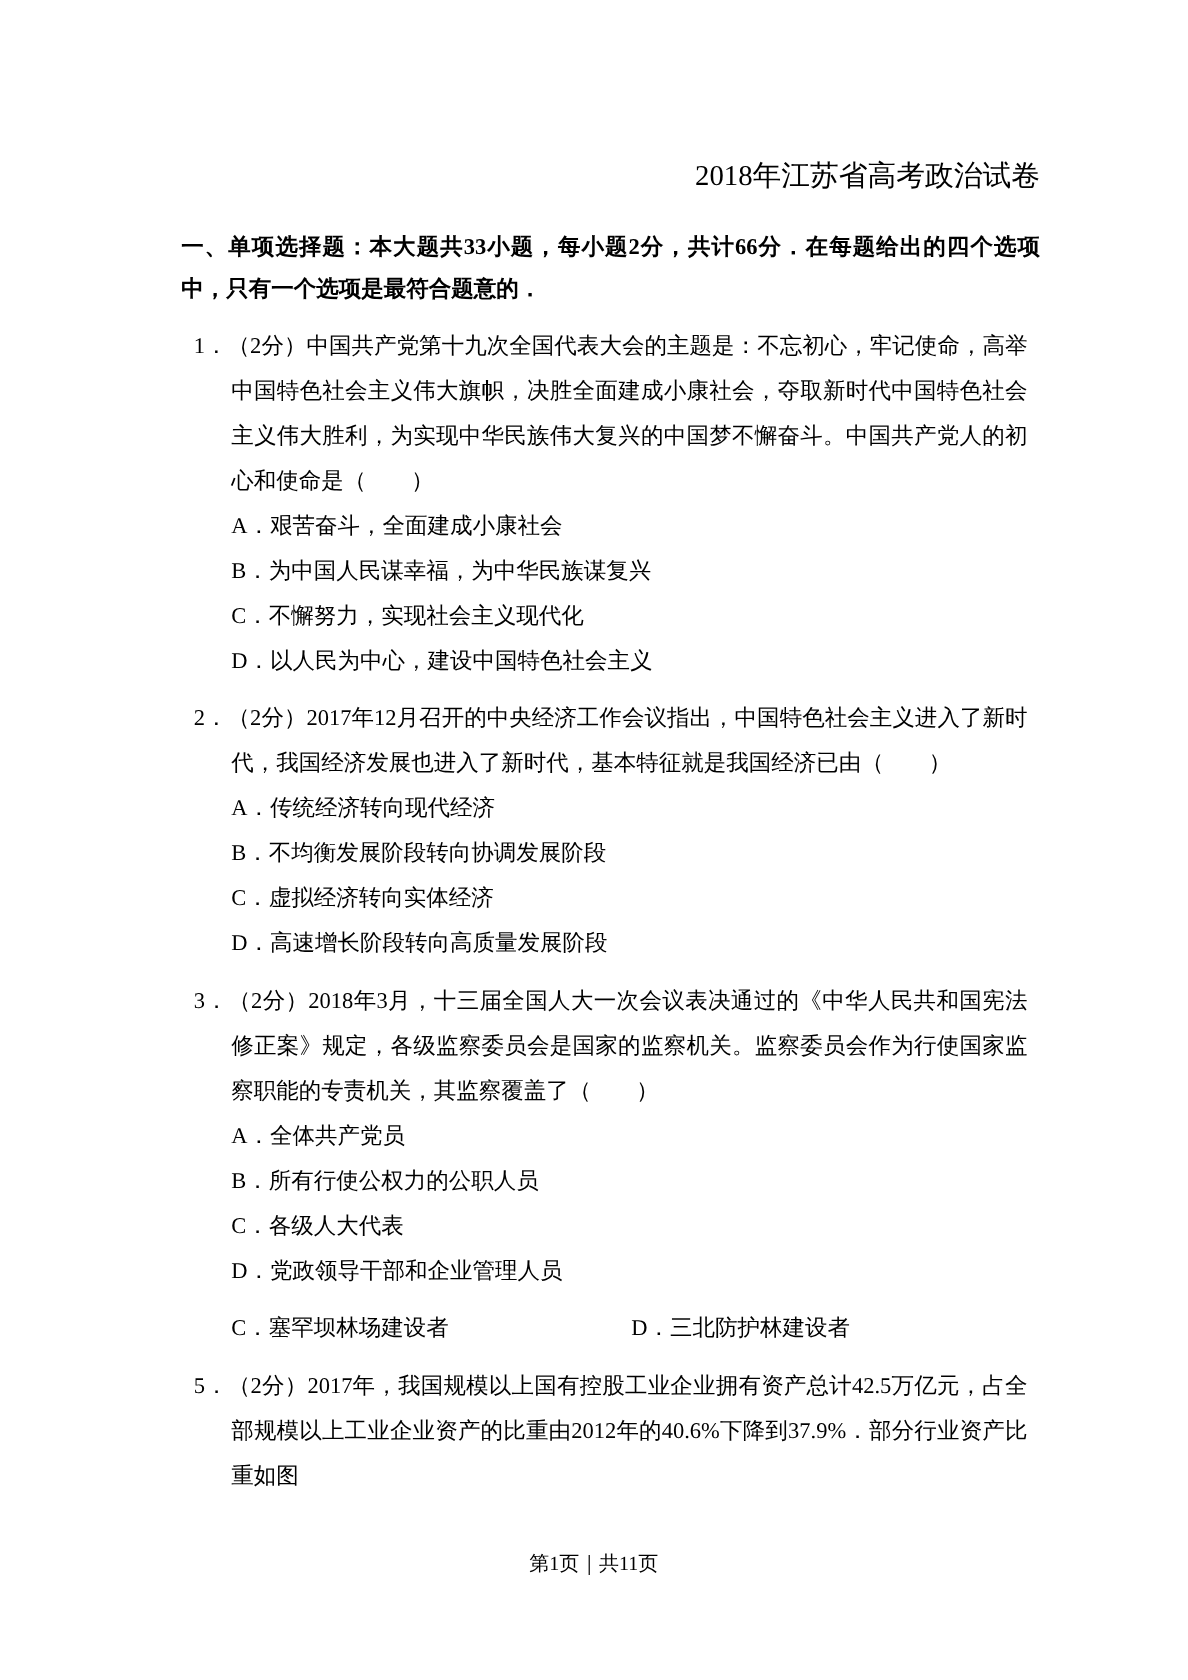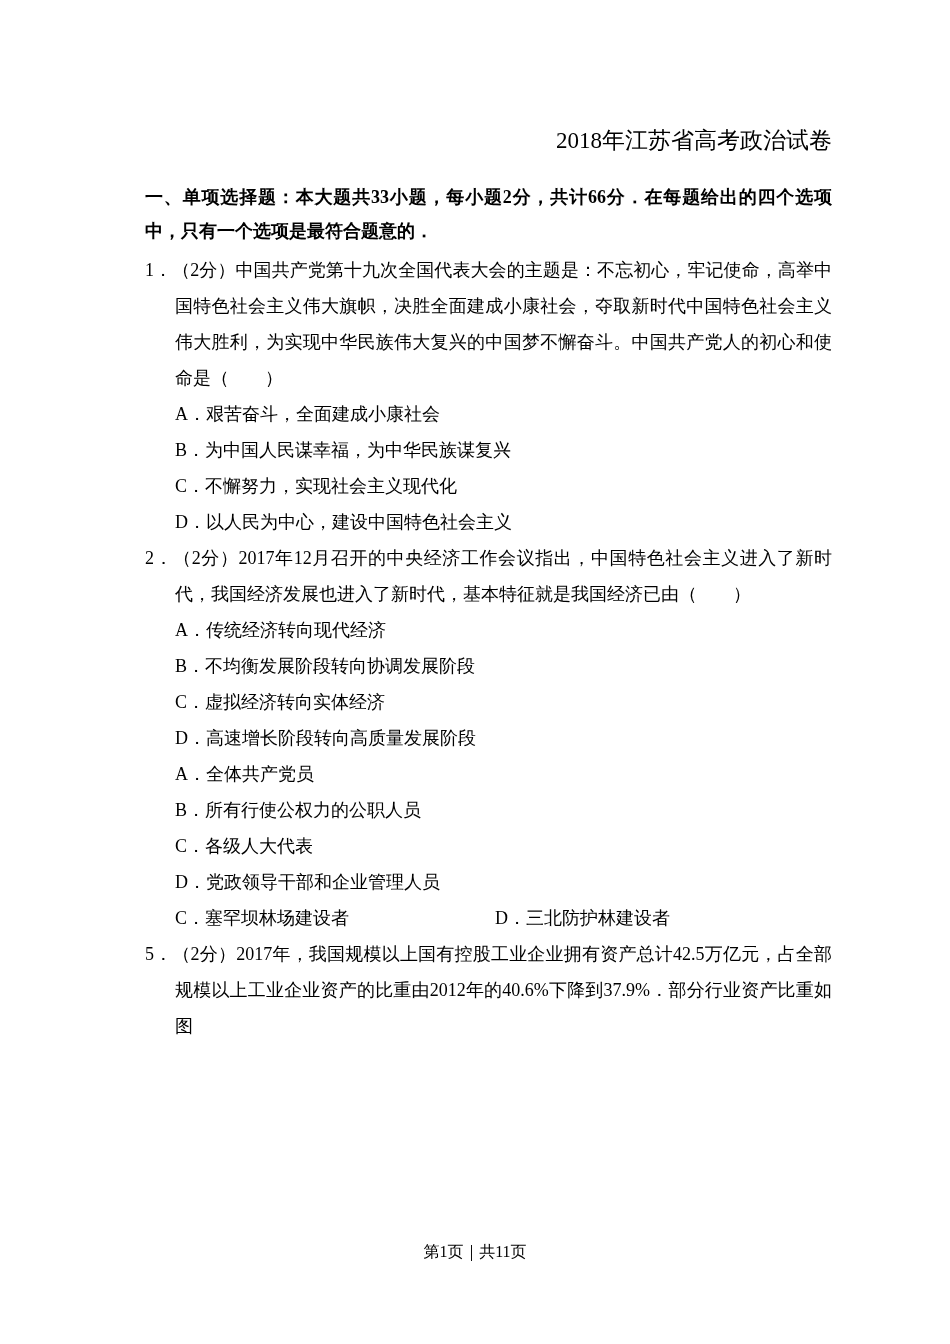--- a/index.html
+++ b/index.html
@@ -21,21 +21,21 @@
     line-height: 30px;
     margin-bottom: 24px;
   }
   .section-header {
     font-size: 18px;
     font-weight: bold;
     line-height: 34px;
     text-align: justify;
     margin-bottom: 4px;
   }
-  .question { margin: 0; }
+  .question { margin: 10px; }
   .stem {
     font-size: 18px;
     line-height: 36px;
     text-align: justify;
     padding-left: 30px;
     text-indent: -30px;
   }
   .option {
     font-size: 18px;
     line-height: 36px;
@@ -78,20 +78,21 @@
 
   <div class="question">
     <p class="stem">2．（2分）2017年12月召开的中央经济工作会议指出，中国特色社会主义进入了新时代，我国经济发展也进入了新时代，基本特征就是我国经济已由（　　）</p>
     <p class="option">A．传统经济转向现代经济</p>
     <p class="option">B．不均衡发展阶段转向协调发展阶段</p>
     <p class="option">C．虚拟经济转向实体经济</p>
     <p class="option">D．高速增长阶段转向高质量发展阶段</p>
   </div>
 
   <div class="question">
+    <p class="stem">3．（2分）2018年3月，十三届全国人大一次会议表决通过的《中华人民共和国宪法修正案》规定，各级监察委员会是国家的监察机关。监察委员会作为行使国家监察职能的专责机关，其监察覆盖了（　　）</p>
     <p class="option">A．全体共产党员</p>
     <p class="option">B．所有行使公权力的公职人员</p>
     <p class="option">C．各级人大代表</p>
     <p class="option">D．党政领导干部和企业管理人员</p>
   </div>
 
   <div class="question">
     <div class="option-row">
       <span class="option-col">C．塞罕坝林场建设者</span>
       <span class="option-col">D．三北防护林建设者</span>

